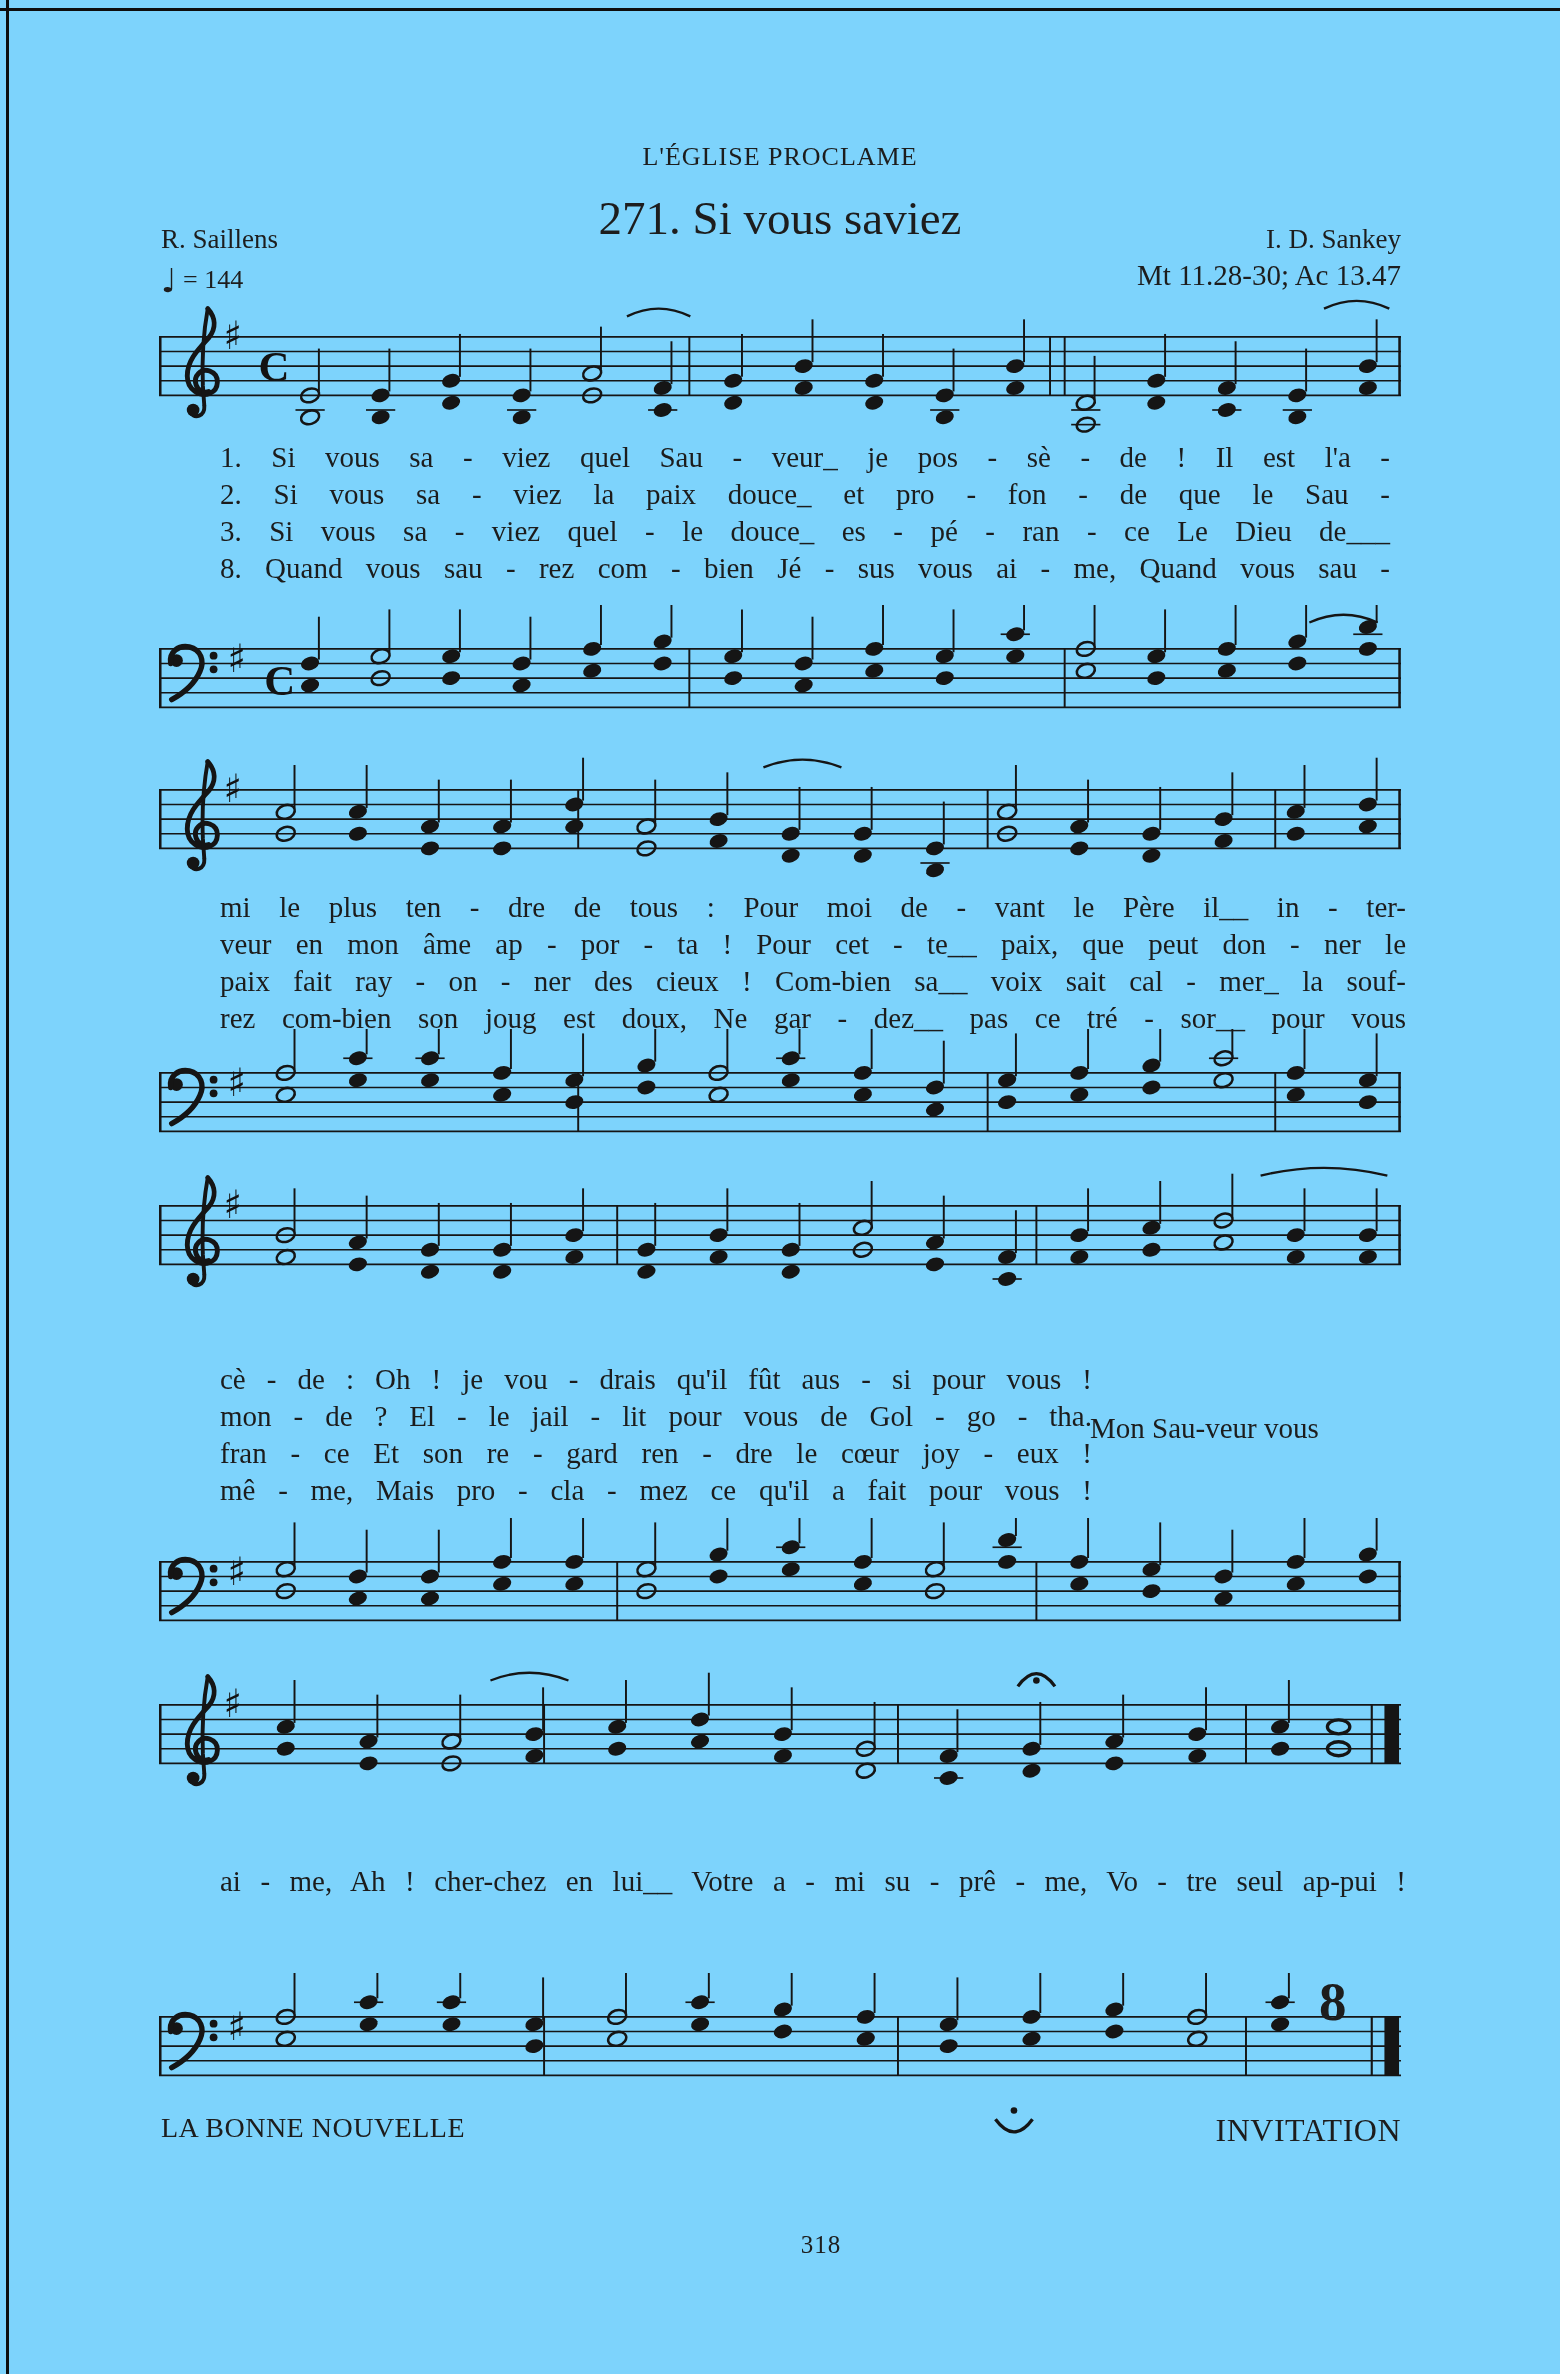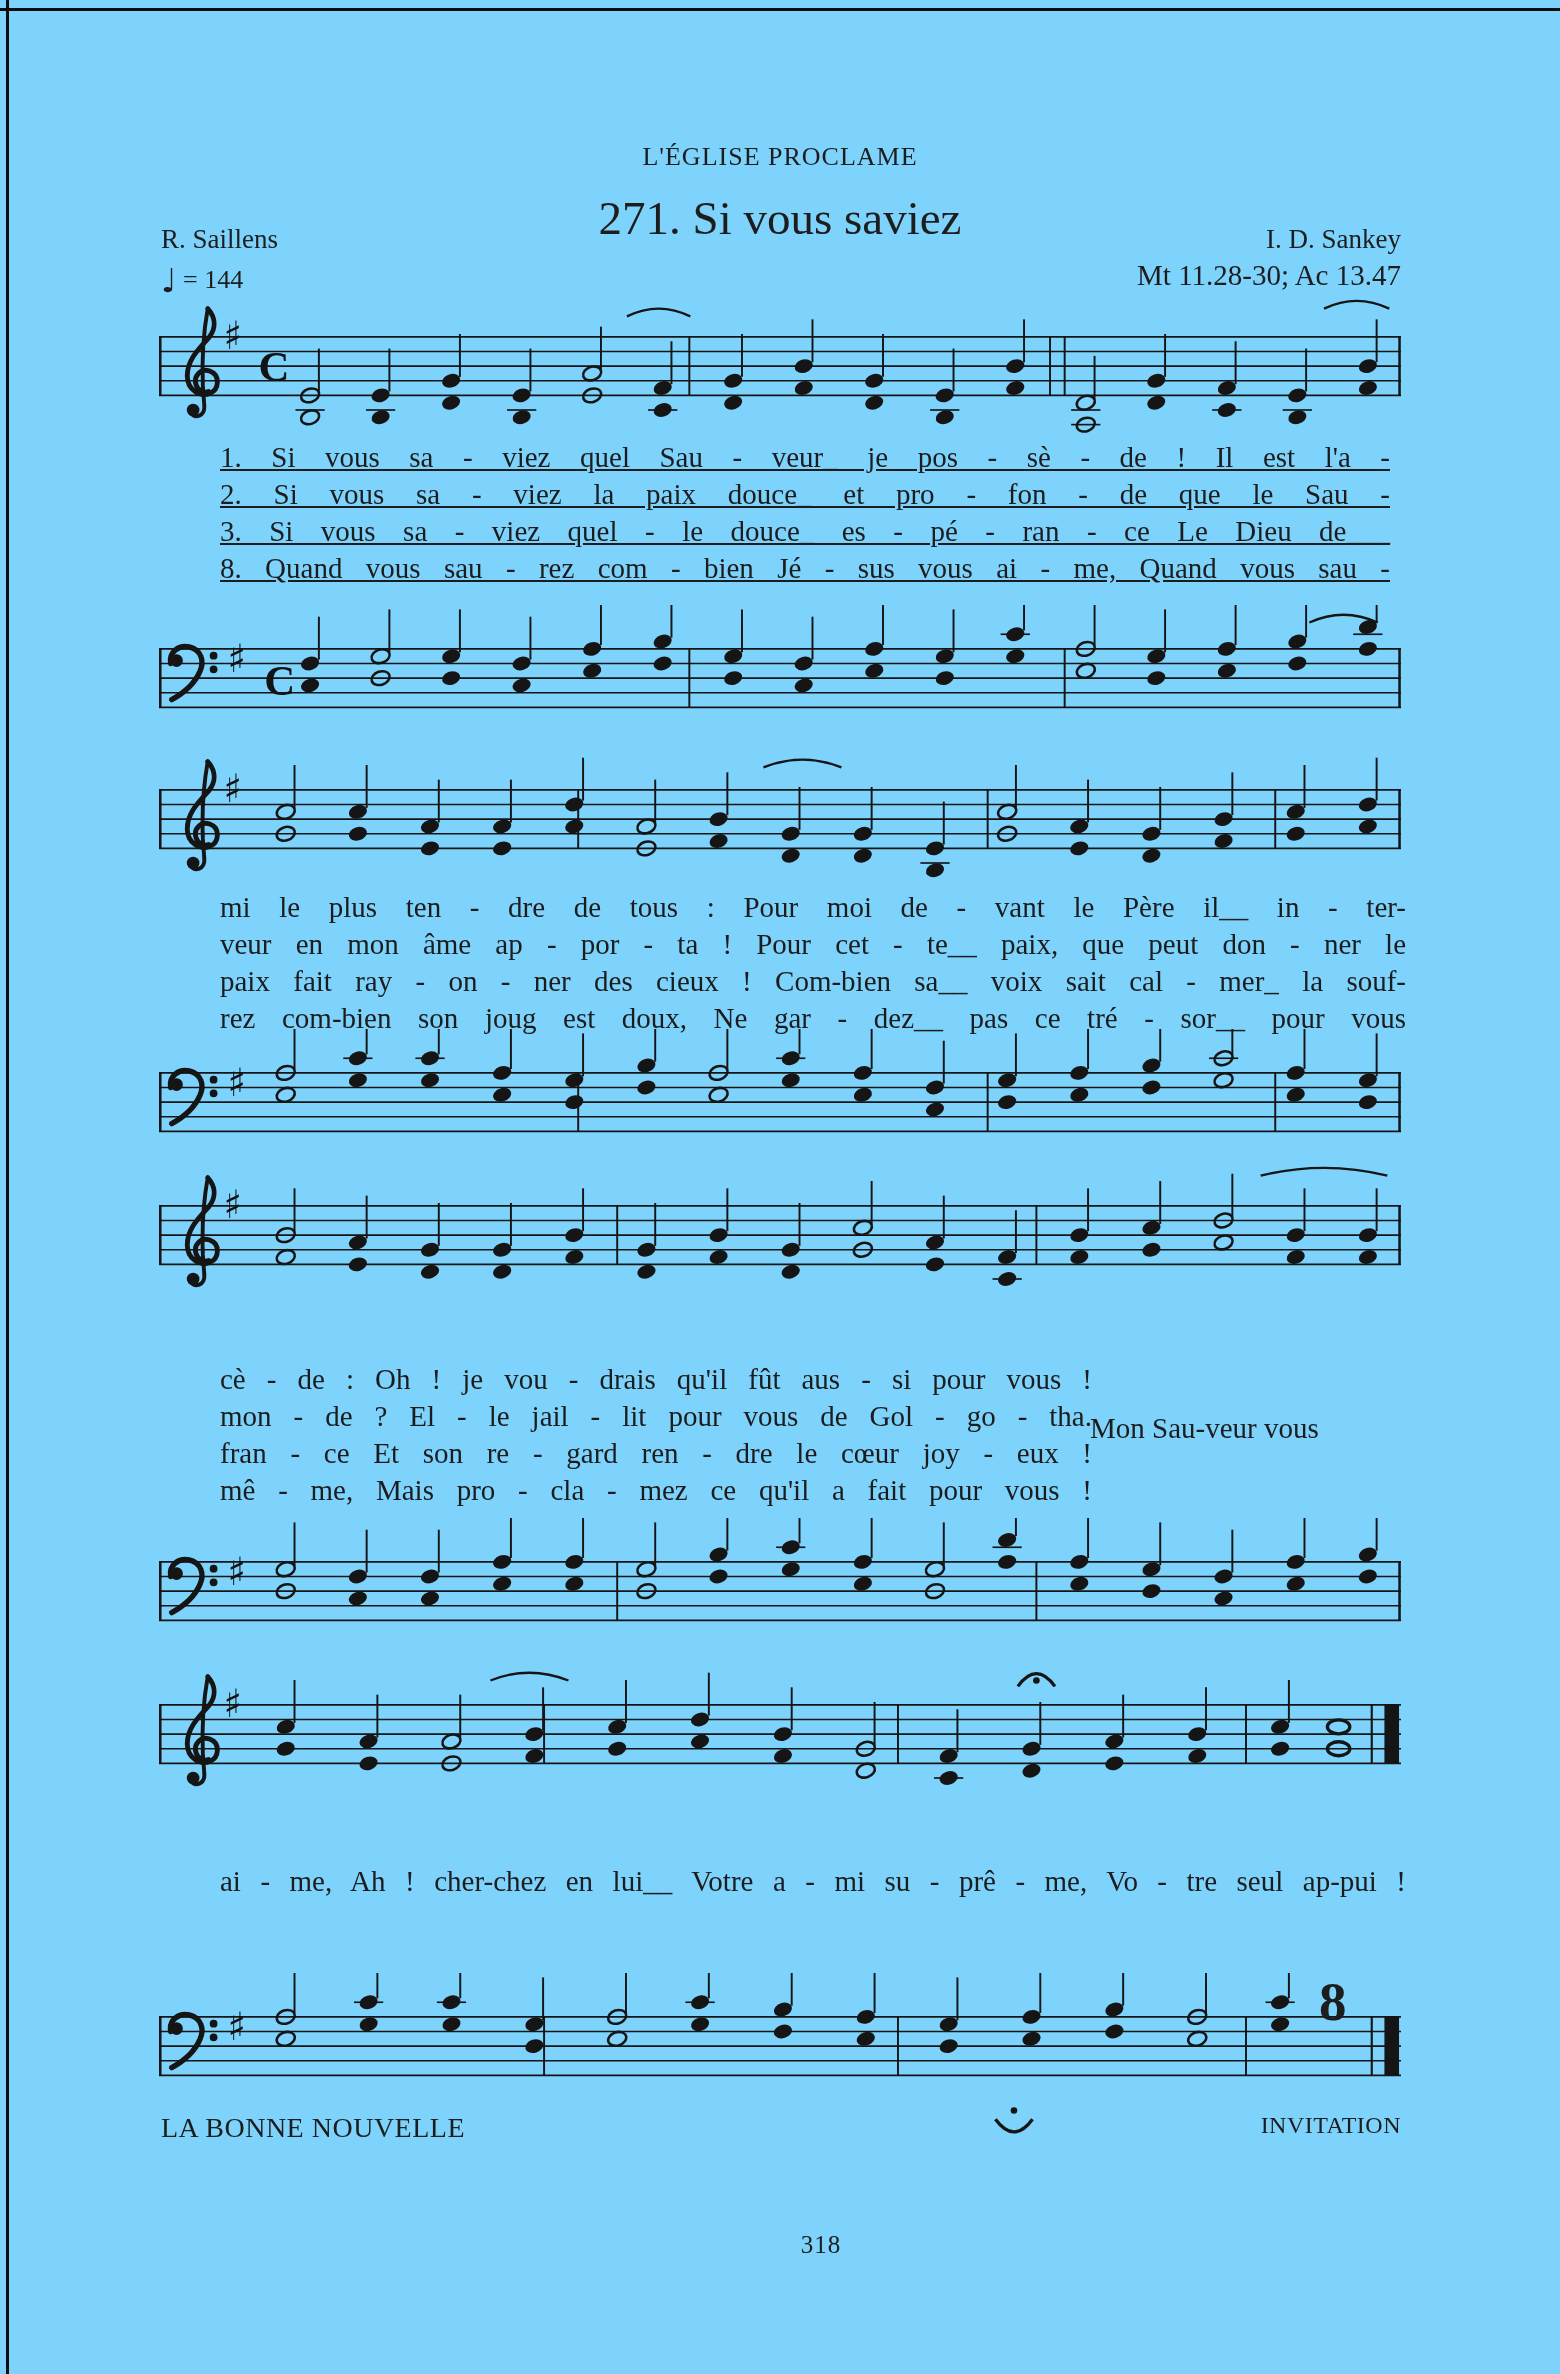--- a/index.html
+++ b/index.html
@@ -22,30 +22,30 @@
   .tempo .note-glyph { font-family:"DejaVu Sans", sans-serif; font-size:33px; vertical-align:-3.9px; }
   .scripture{ position:absolute; top:259px; right:159px; font-size:29px; }
 
   .staff-box { position:absolute; left:159px; width:1242px; height:195px; }
   .staff-box svg { display:block; }
   .musym  { font-family:"DejaVu Sans", sans-serif; fill:#131313; }
   .timesig{ font-family:"Liberation Serif", serif; font-weight:bold; font-size:44px; fill:#131313; }
 
   .lyrics { position:absolute; left:220px; font-size:29px; line-height:37px; color:#1c1c1c; }
   .lyrics div { text-align:justify; text-align-last:justify; }
-  .lyr-sys1 { top:439px;  width:1170px;text-decoration:underline; }
+  .lyr-sys1 { top:439px;  width:1170px; }
   .lyr-sys2 { top:889px;  width:1186px; }
   .lyr-sys3 { top:1361px; width:872px; }
   .lyr-sys4 { top:1863px; width:1186px; }
   .annotation { position:absolute; left:1090px; top:1412px; font-size:29px; }
   .octave-8 { position:absolute; left:1319px; top:1970px; font-size:55px; font-weight:bold;
               font-family:"Liberation Serif", serif; }
 
   .footer-l { position:absolute; left:161px;  top:2112px; font-size:28px; letter-spacing:0.5px; }
-  .footer-r { position:absolute; right:159px; top:2112px; font-size:24px; letter-spacing:0.5px; }
+  .footer-r { position:absolute; right:159px; top:2112px; font-size:32px; letter-spacing:0.5px; }
   .page-num { position:absolute; top:2231px; left:0; width:1560px; text-align:center;
               font-size:25px; letter-spacing:1px;margin-left:41px; }
 </style>
 </head>
 <body>
 
 <div class="page">
   <div class="scan-edge-left"></div>
   <div class="scan-edge-top"></div>
 

